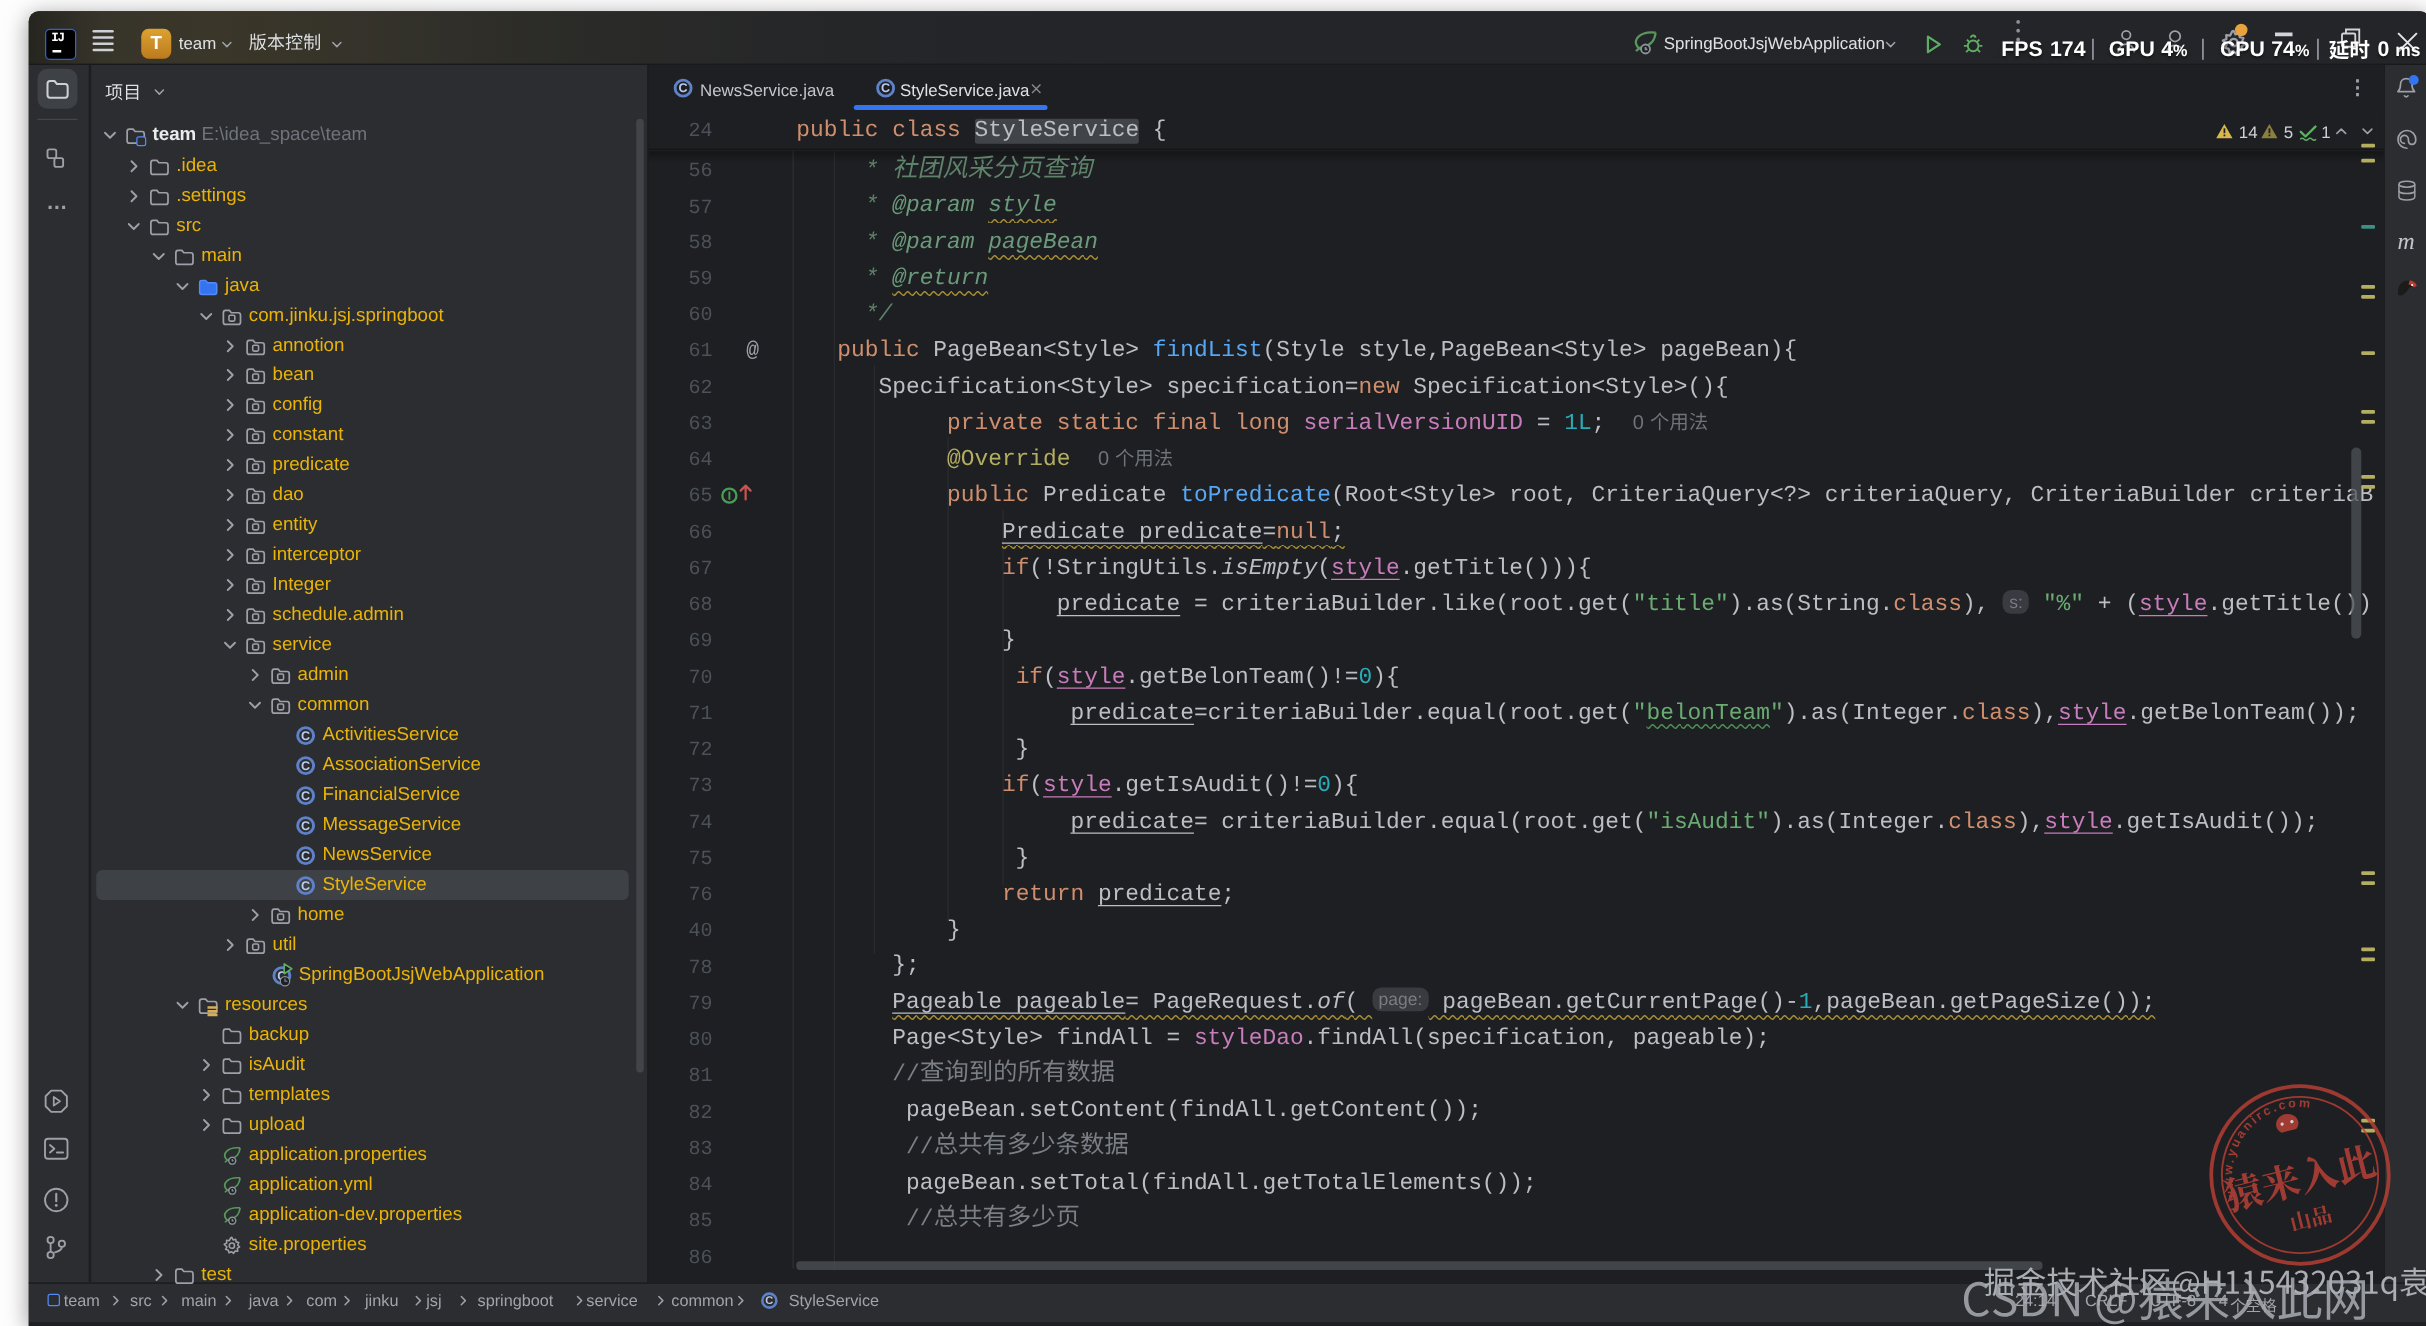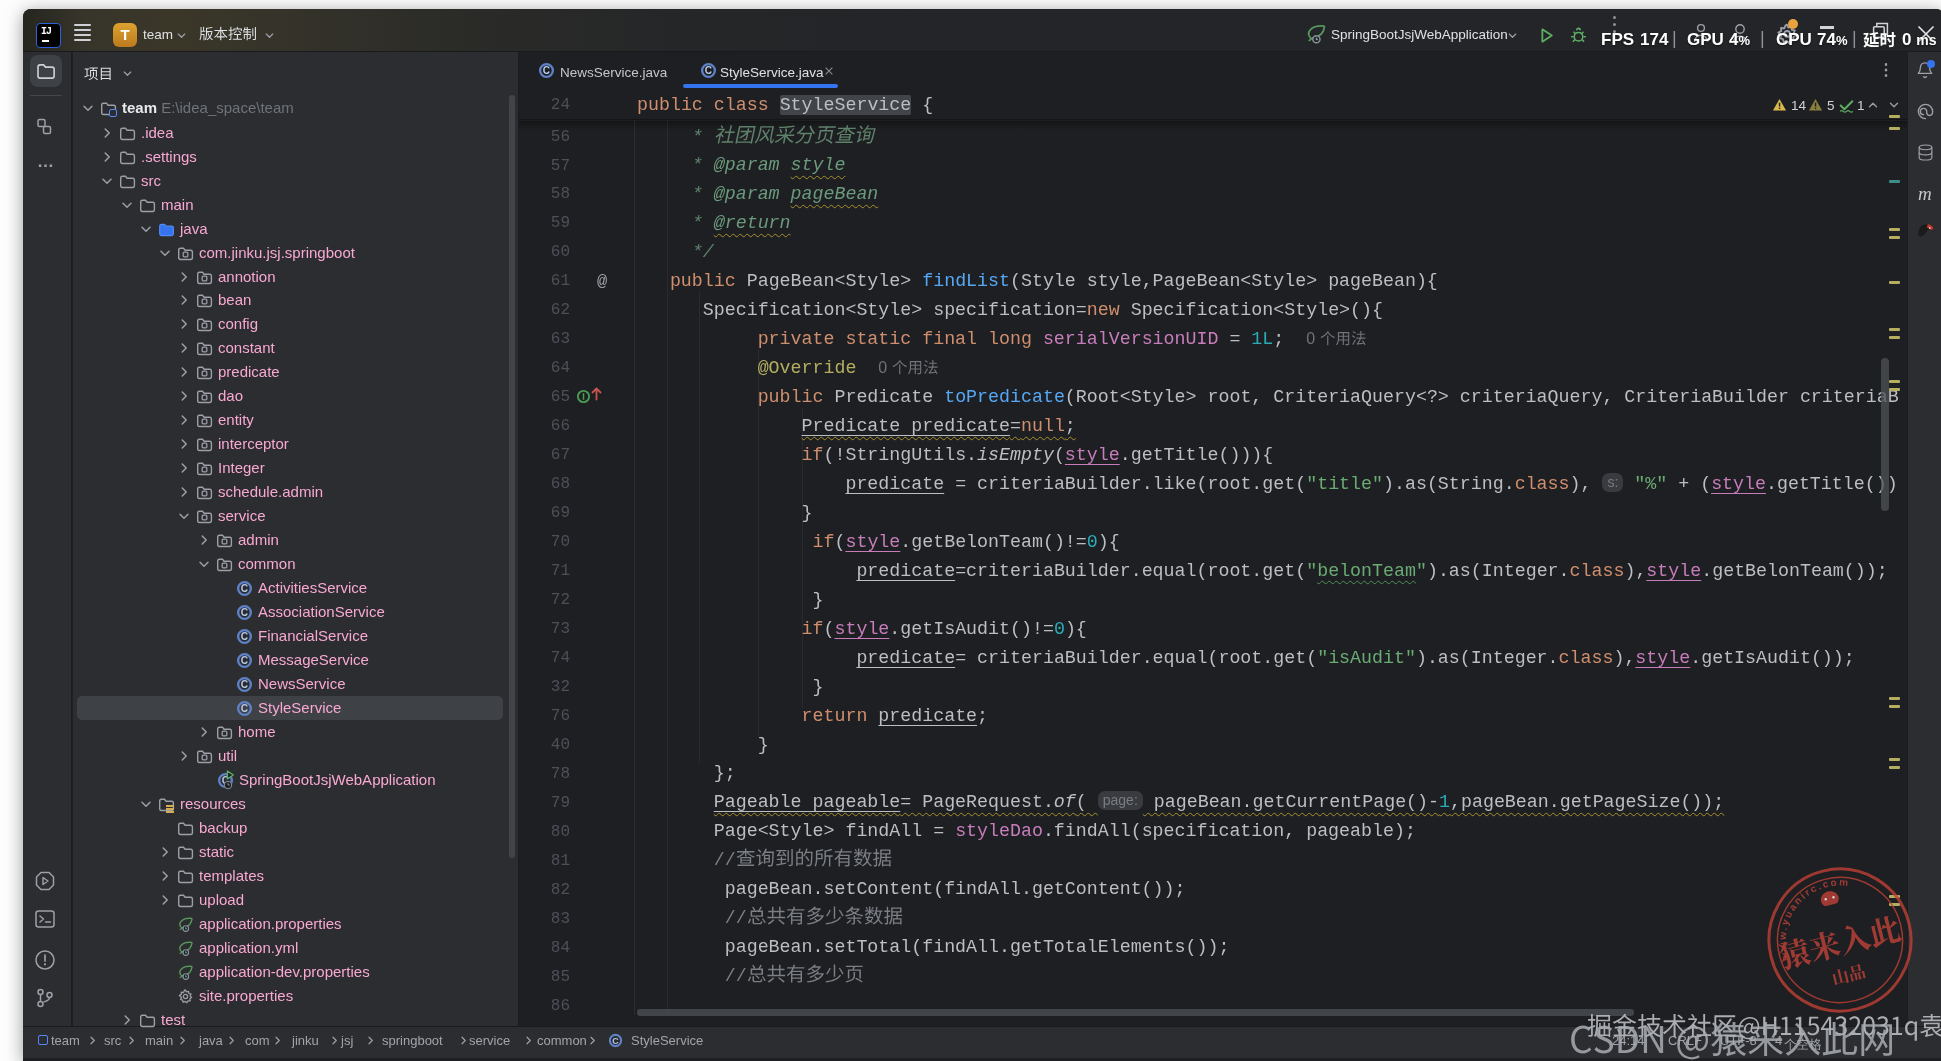--- a/index.html
+++ b/index.html
@@ -1,17 +1,17 @@
 <!DOCTYPE html>
 <html><head><meta charset="utf-8"><style>
 *{margin:0;padding:0;box-sizing:border-box}
 html,body{width:1941px;height:1061px;background:#fdfdfd;overflow:hidden;font-family:"Liberation Sans",sans-serif}
 .abs{position:absolute}
 #win{position:absolute;left:23px;top:9px;width:1921px;height:1052px;background:#1e1f22;border-radius:8px 8px 0 0;box-shadow:0 3px 18px rgba(0,0,0,.4)}
-.trow{position:absolute;height:24px;line-height:24px;font-size:15px;color:#f9a8d4;white-space:nowrap}
+.trow{position:absolute;height:24px;line-height:24px;font-size:15px;color:#eab308;white-space:nowrap}
 .tb{font-weight:bold;color:#e8eaee}
 .tpath{color:#6f737a}
 #code{position:absolute;font-family:"Liberation Mono",monospace;font-size:18.3px;white-space:pre}
 .cl{height:28.966px;line-height:28.966px}
 .k{color:#cf8e6d}.t{color:#bcbec4}.m{color:#56a8f5}.s{color:#6aab73}.n{color:#2aacb8}
 .f{color:#c77dbb}.fi{color:#c77dbb;}.d{color:#5f826b;font-style:italic}
 .dt{color:#6a9a7b;font-style:italic}.c{color:#7a7e85}.a{color:#b3ae60}.im{font-style:italic}
 .u{text-decoration:underline solid;text-underline-offset:4px;text-decoration-thickness:1px}
 .w{text-decoration:underline wavy #a89030;text-underline-offset:5px;text-decoration-thickness:1px}
 .wg{text-decoration:underline wavy #4e9157;text-underline-offset:4px;text-decoration-thickness:1px}
@@ -384,21 +384,21 @@
 <svg class="abs" style="left:154px;top:811px" width="17" height="17" viewBox="0 0 16 16">
       <use href="#folder"></use>
     </svg>
 <div class="trow" style="left:176px;top:807px">backup</div>
 <svg class="abs" style="left:134px;top:835px" width="16" height="16" viewBox="0 0 16 16">
       <use href="#chevr"></use>
     </svg>
 <svg class="abs" style="left:154px;top:835px" width="17" height="17" viewBox="0 0 16 16">
       <use href="#folder"></use>
     </svg>
-<div class="trow" style="left:176px;top:831px">static</div>
+<div class="trow" style="left:176px;top:831px">isAudit</div>
 <svg class="abs" style="left:134px;top:859px" width="16" height="16" viewBox="0 0 16 16">
       <use href="#chevr"></use>
     </svg>
 <svg class="abs" style="left:154px;top:859px" width="17" height="17" viewBox="0 0 16 16">
       <use href="#folder"></use>
     </svg>
 <div class="trow" style="left:176px;top:855px">templates</div>
 <svg class="abs" style="left:134px;top:883px" width="16" height="16" viewBox="0 0 16 16">
       <use href="#chevr"></use>
     </svg>
@@ -495,21 +495,21 @@
 <div class="lnum" style="left:495px;top:374.2px">65</div>
 <div class="lnum" style="left:495px;top:403.2px">66</div>
 <div class="lnum" style="left:495px;top:432.1px">67</div>
 <div class="lnum" style="left:495px;top:461.1px">68</div>
 <div class="lnum" style="left:495px;top:490.1px">69</div>
 <div class="lnum" style="left:495px;top:519.0px">70</div>
 <div class="lnum" style="left:495px;top:548.0px">71</div>
 <div class="lnum" style="left:495px;top:577.0px">72</div>
 <div class="lnum" style="left:495px;top:605.9px">73</div>
 <div class="lnum" style="left:495px;top:634.9px">74</div>
-<div class="lnum" style="left:495px;top:663.9px">32</div>
+<div class="lnum" style="left:495px;top:663.9px">75</div>
 <div class="lnum" style="left:495px;top:692.8px">76</div>
 <div class="lnum" style="left:495px;top:721.8px">40</div>
 <div class="lnum" style="left:495px;top:750.8px">78</div>
 <div class="lnum" style="left:495px;top:779.7px">79</div>
 <div class="lnum" style="left:495px;top:808.7px">80</div>
 <div class="lnum" style="left:495px;top:837.6px">81</div>
 <div class="lnum" style="left:495px;top:866.6px">82</div>
 <div class="lnum" style="left:495px;top:895.6px">83</div>
 <div class="lnum" style="left:495px;top:924.5px">84</div>
 <div class="lnum" style="left:495px;top:953.5px">85</div>

